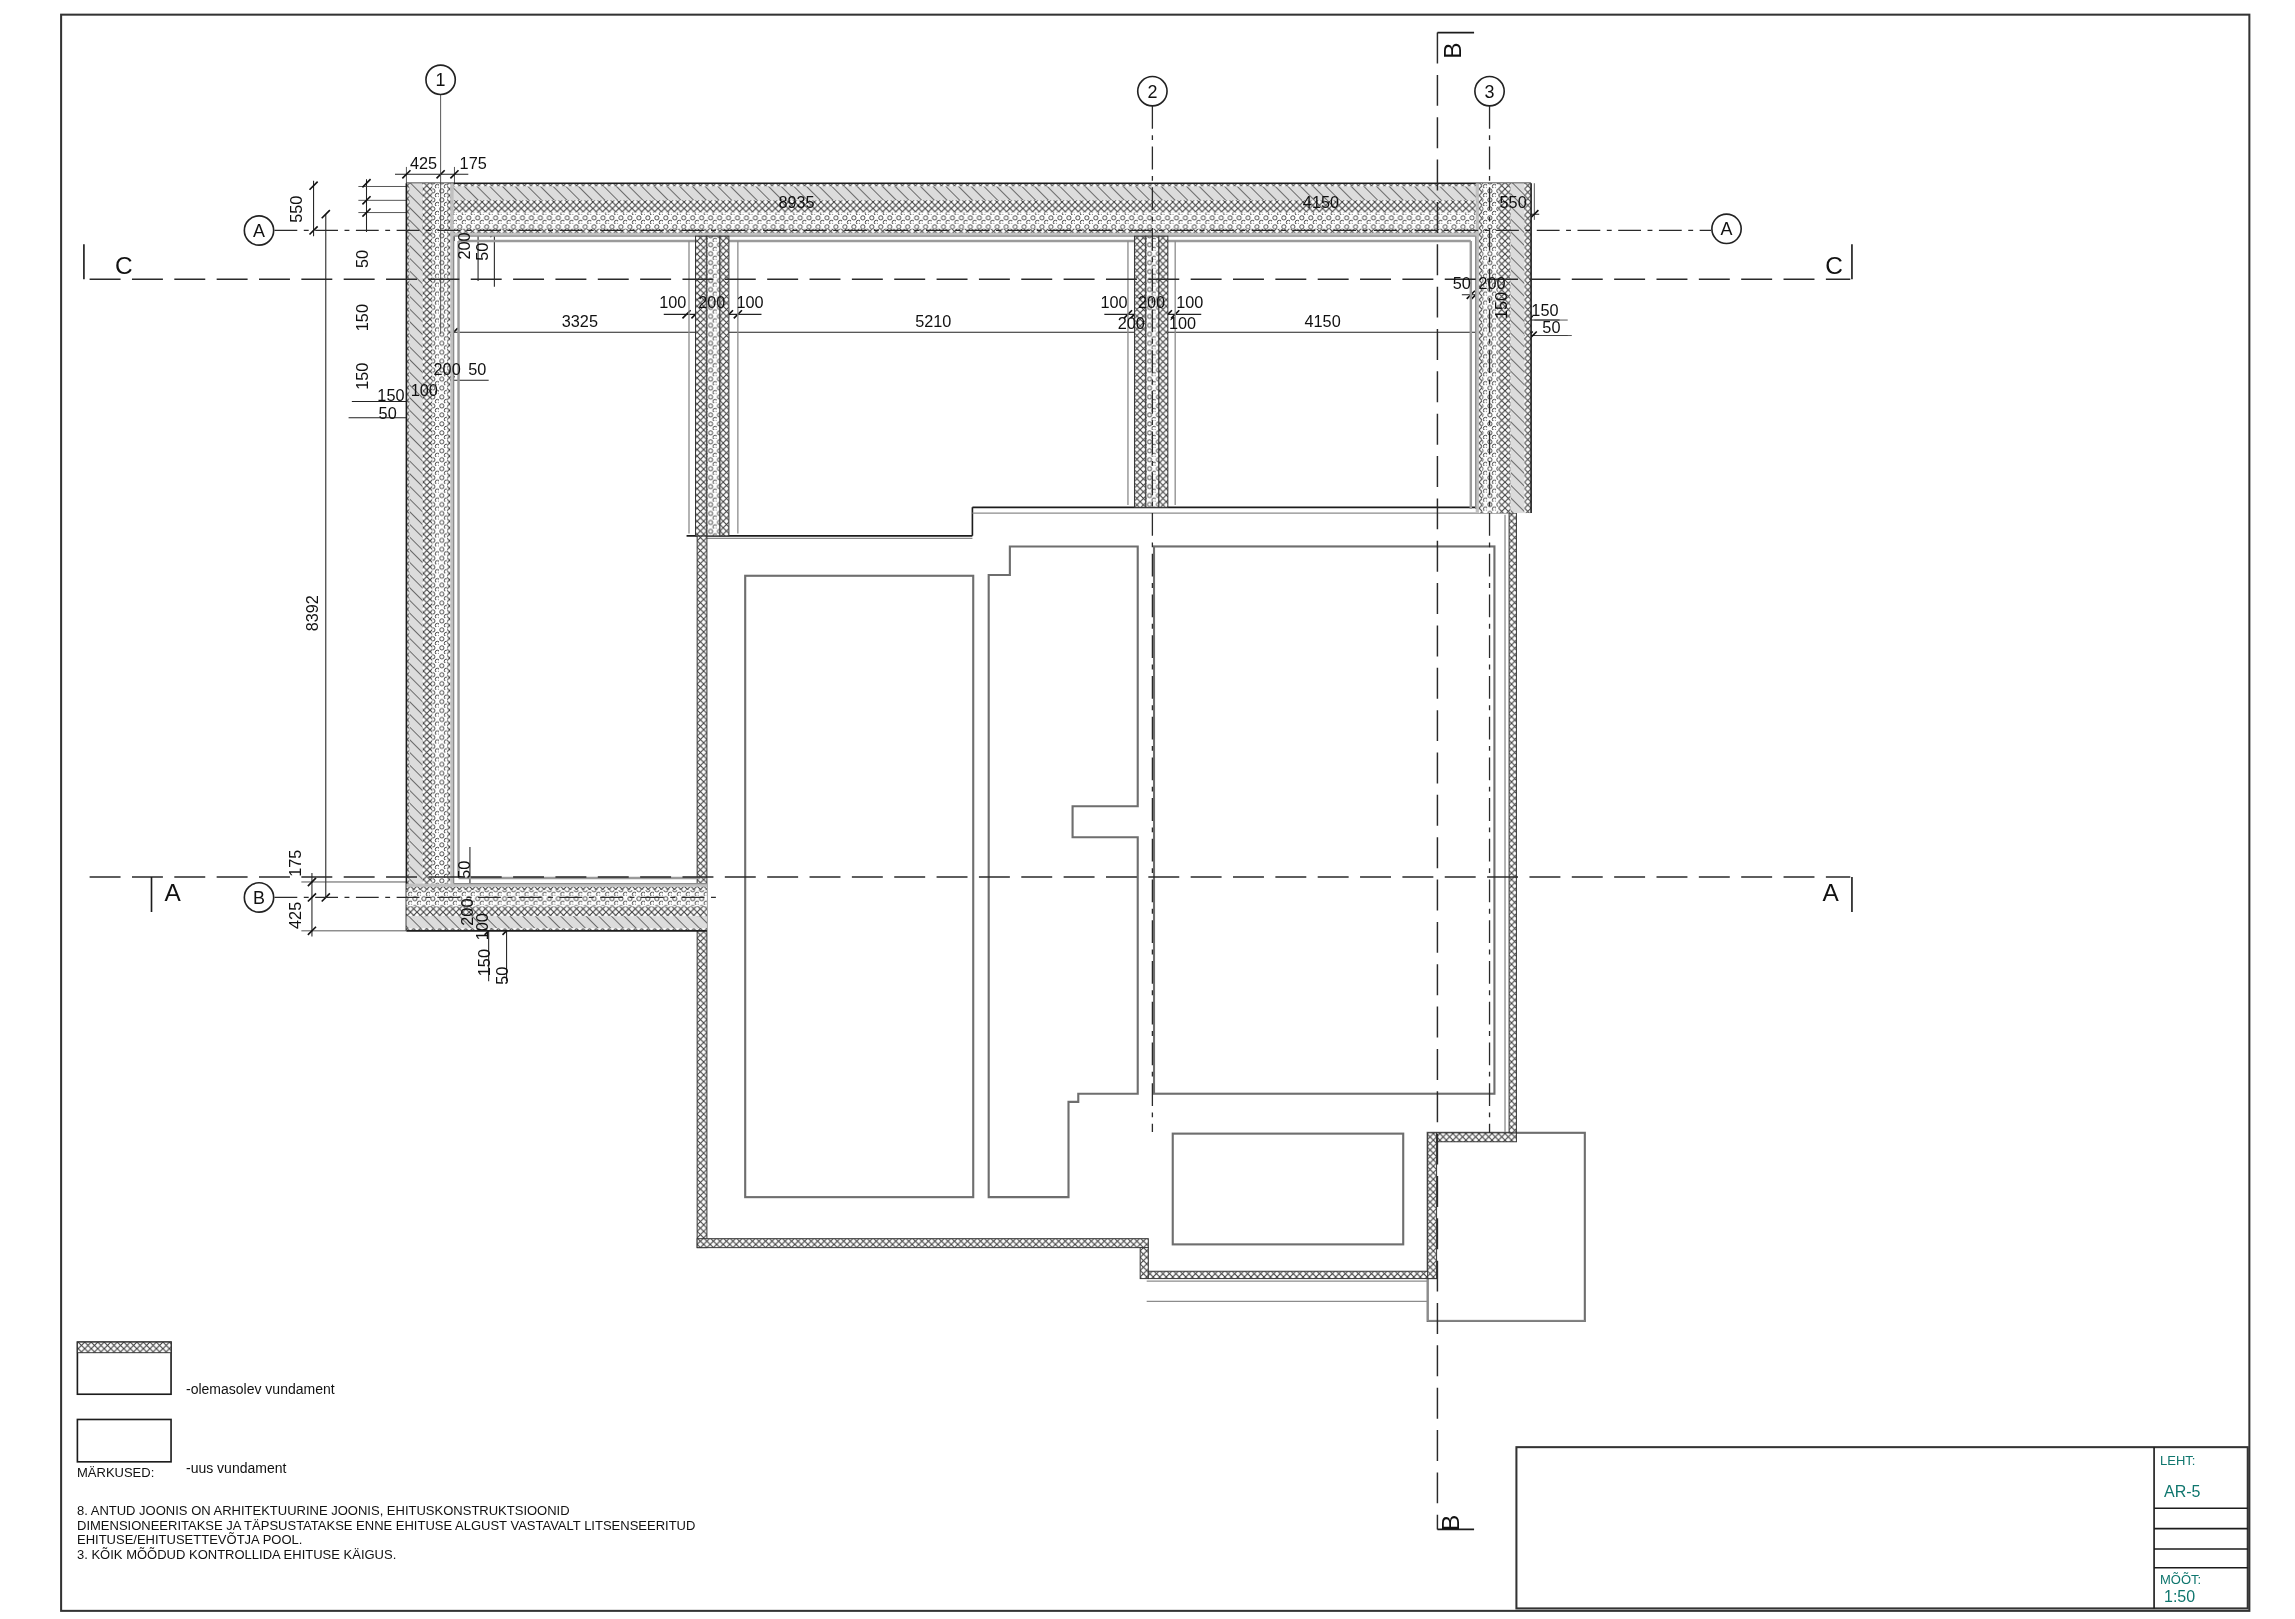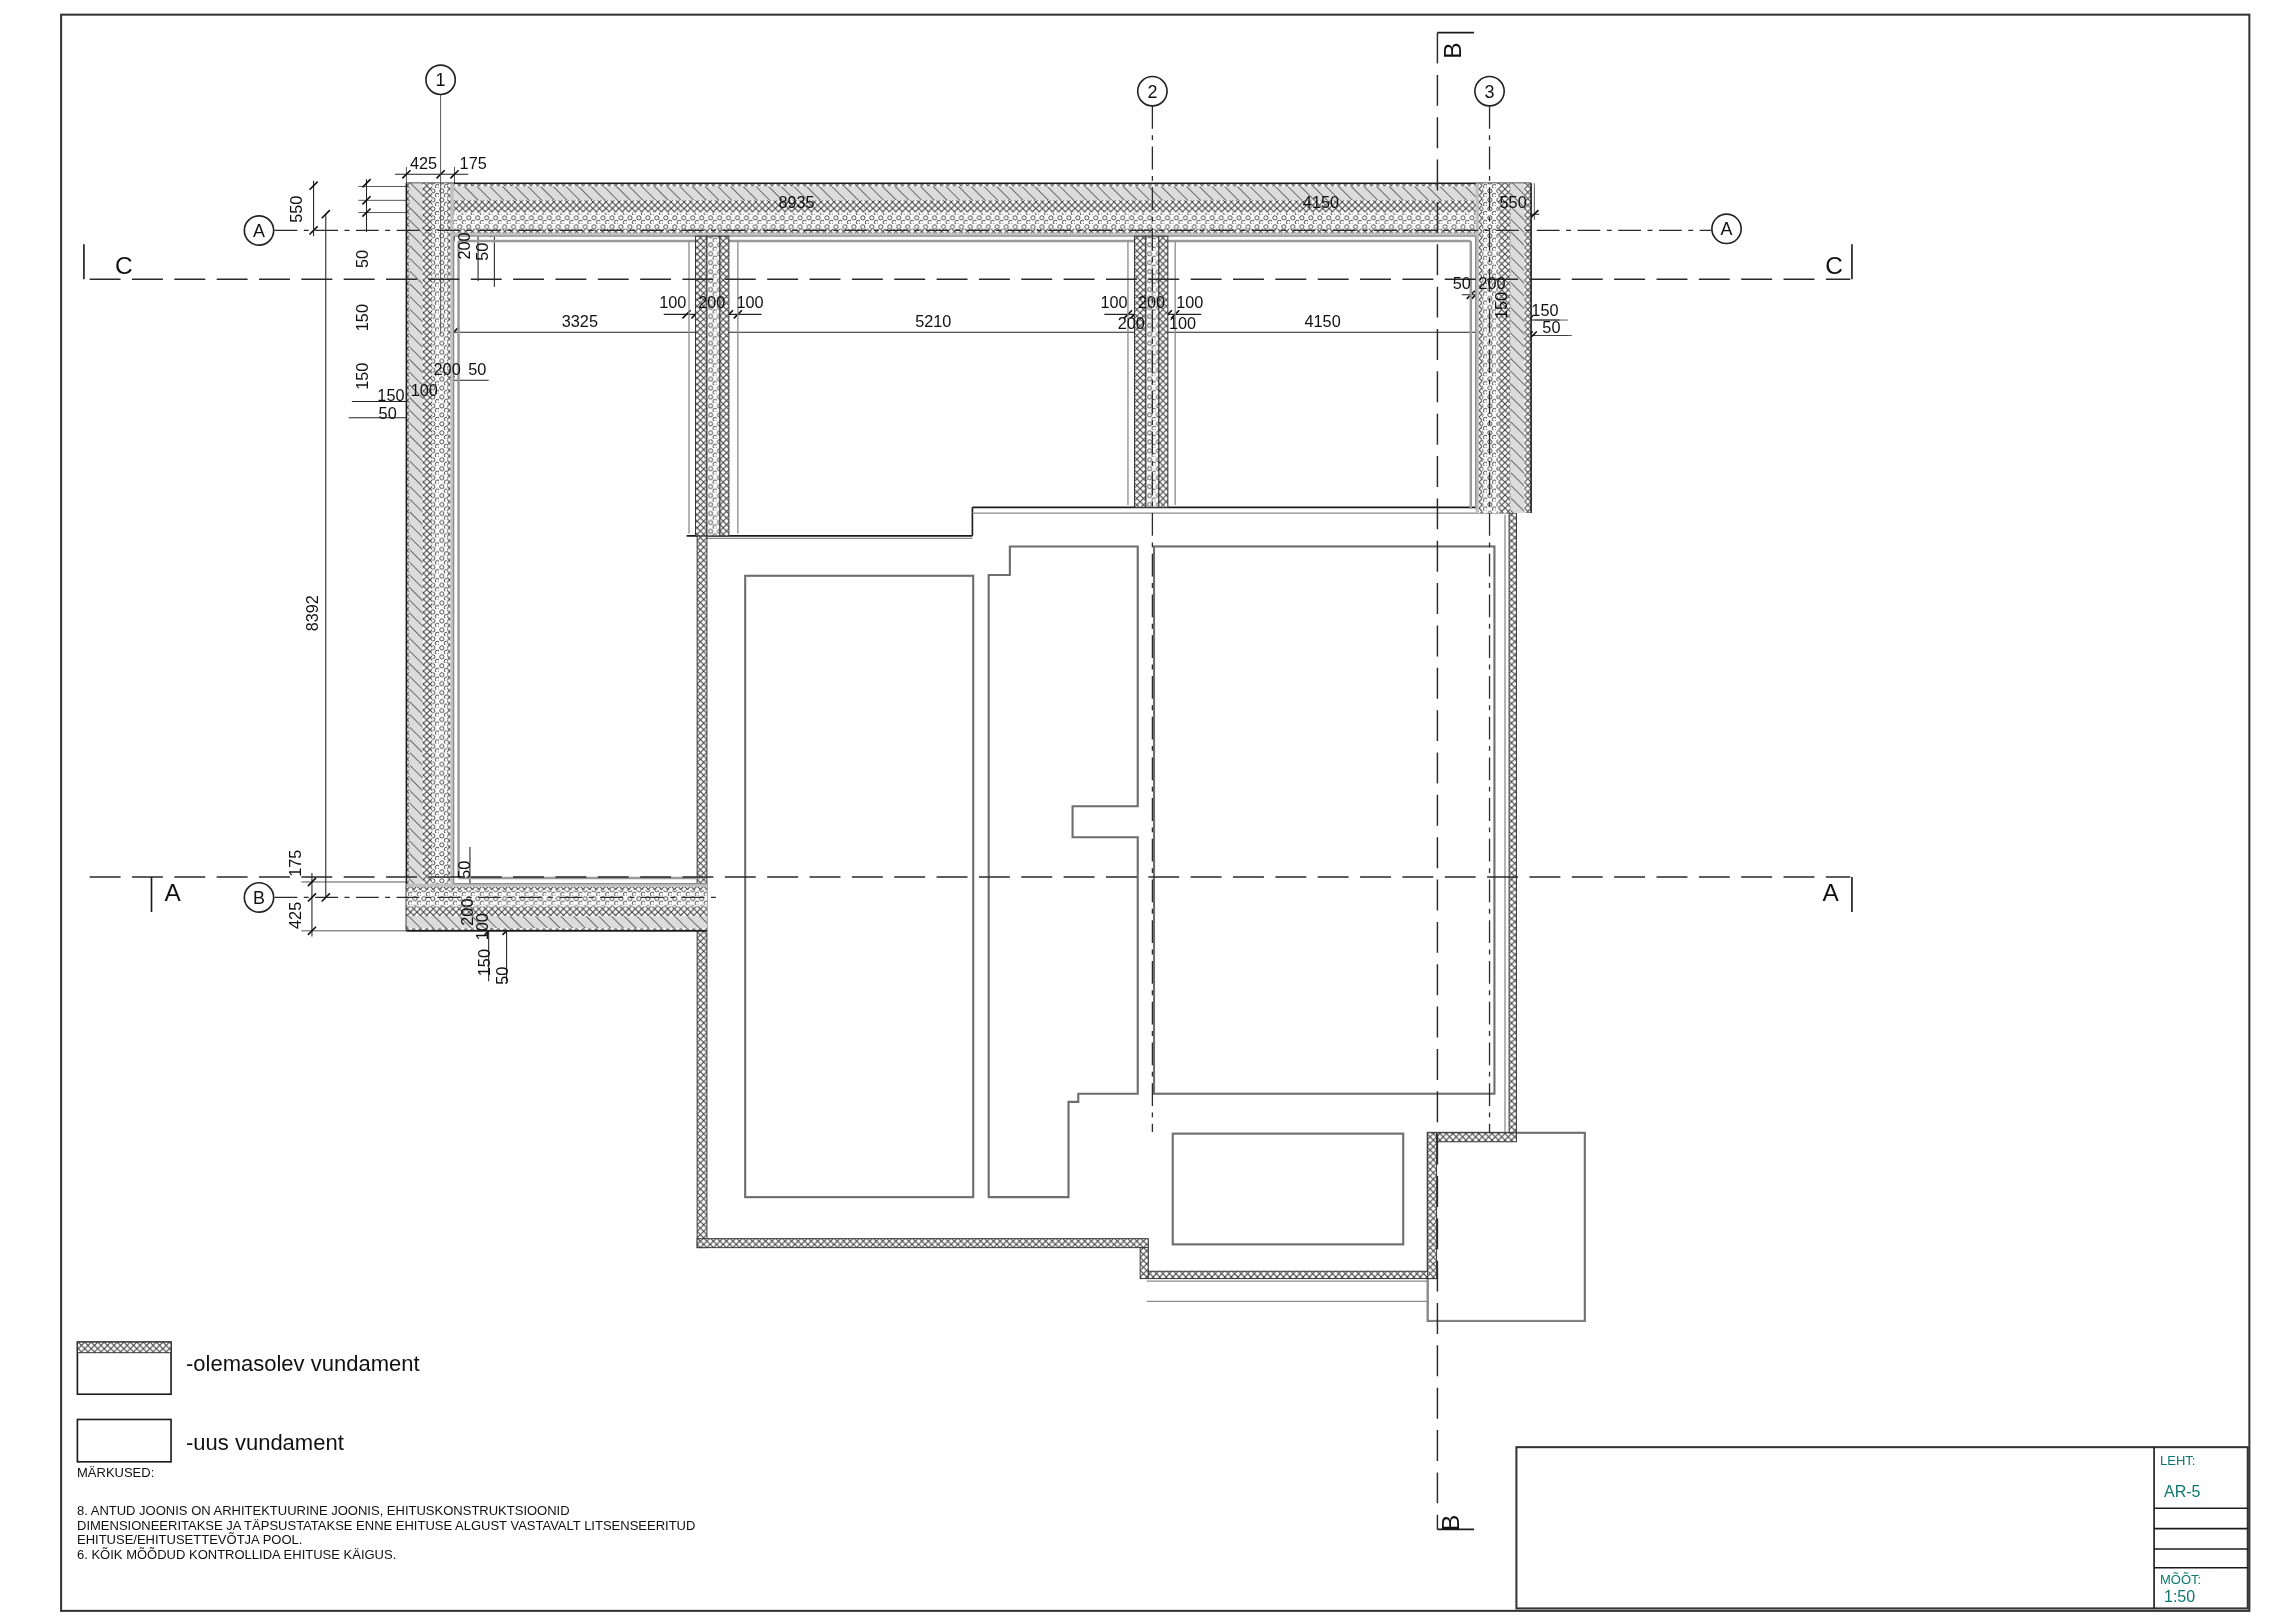--- a/index.html
+++ b/index.html
@@ -14,21 +14,21 @@
   .lw-med{stroke:#1c1c1c;stroke-width:2;fill:none;}
   .lw-thin{stroke:#8c8c8c;stroke-width:1.6;fill:none;}
   .lw-room{stroke:#6e6e6e;stroke-width:2.6;fill:none;}
   .lw-dim{stroke:#222;stroke-width:1.3;fill:none;}
   .lw-ext{stroke:#444;stroke-width:1.1;fill:none;}
   .tick{stroke:#111;stroke-width:2;fill:none;}
   .dashdot{stroke:#2a2a2a;stroke-width:1.6;fill:none;stroke-dasharray:28 8 6 8;}
   .longdash{stroke:#2a2a2a;stroke-width:1.8;fill:none;stroke-dasharray:38 14;}
   .bandline{stroke:#333;stroke-width:1.2;}
   
-  .legend-label{position:absolute;font-size:22px;}
+  .legend-label{position:absolute;font-size:14px;margin-top:30px;}
   .notes{position:absolute;left:77px;top:1466px;font-size:13px;line-height:1.14;}
   .notes .heading{margin-bottom:23px;}
   .titleblock-text{position:absolute;font-size:13px;color:#0f766e;}
   .tb-small{font-size:13px;}
   .tb-big{font-size:16px;}
 </style>
 </head>
 <body>
 
 <div class="sheet">
@@ -261,21 +261,21 @@
 </svg>
 
 <div class="legend-label" style="left:186px;top:1351px;">-olemasolev vundament</div>
 <div class="legend-label" style="left:186px;top:1430px;">-uus vundament</div>
 
 <div class="notes">
   <div class="heading">MÄRKUSED:</div>
   <div>8. ANTUD JOONIS ON ARHITEKTUURINE JOONIS, EHITUSKONSTRUKTSIOONID</div>
   <div>DIMENSIONEERITAKSE JA TÄPSUSTATAKSE ENNE EHITUSE ALGUST VASTAVALT LITSENSEERITUD</div>
   <div>EHITUSE/EHITUSETTEVÕTJA POOL.</div>
-  <div>6. KÕIK MÕÕDUD KONTROLLIDA EHITUSE KÄIGUS.</div>
+  <div>3. KÕIK MÕÕDUD KONTROLLIDA EHITUSE KÄIGUS.</div>
 </div>
 
 <div class="titleblock-text tb-small" style="left:2160px;top:1453px;">LEHT:</div>
 <div class="titleblock-text tb-big" style="left:2164px;top:1483px;">AR-5</div>
 <div class="titleblock-text tb-small" style="left:2160px;top:1572px;">MÕÕT:</div>
 <div class="titleblock-text tb-big" style="left:2164px;top:1588px;">1:50</div>
 
 </div>
 
 

